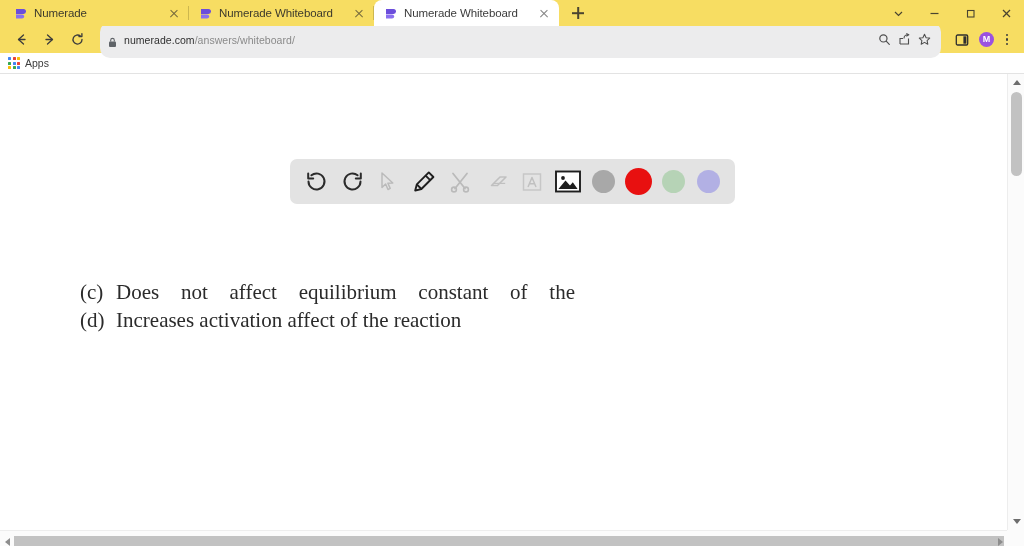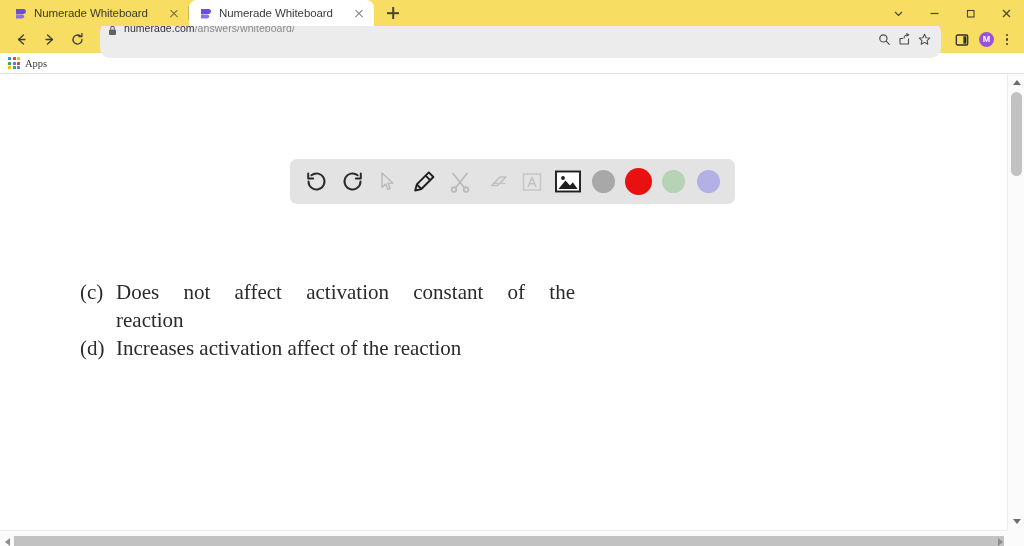--- a/index.html
+++ b/index.html
@@ -133,20 +133,21 @@
     display: flex; align-items: center; justify-content: center;
     color: #3c3c3c;
     flex: 0 0 auto;
   }
   .omnibox {
     flex: 1 1 auto;
     height: 36px;
     background: #ececed;
     border-radius: 10px;
     display: flex;
+    align-items: center;
     padding: 0 8px;
     margin: 0 6px 0 8px;
     gap: 7px;
     min-width: 0;
   }
   .lock { width: 9px; height: 11px; flex: 0 0 9px; }
   .url {
     font-size: 10.5px;
     color: #8a8a8a;
     white-space: nowrap;
@@ -200,21 +201,21 @@
     height: 21px;
     background: #ffffff;
     display: flex;
     align-items: center;
     padding-left: 8px;
     gap: 6px;
     border-bottom: 1px solid #e3e3e3;
   }
   .bm {
     display: flex; align-items: flex-end; gap: 5px;
-    font-size: 10.5px; color: #3c3c3c; font-family: Liberation Serif, serif;
+    font-size: 10.5px; color: #3c3c3c;
   }
   .apps-grid {
     width: 12px; height: 12px;
     display: grid;
     grid-template-columns: repeat(3, 3px);
     grid-template-rows: repeat(3, 3px);
     gap: 1.2px;
     align-content: center; justify-content: center;
   }
   .apps-grid i { width:3px; height:3px; border-radius:0.5px; display:block; }
@@ -353,20 +354,31 @@
   .arr-left  { border-top: 4px solid transparent; border-bottom: 4px solid transparent; border-right: 5px solid #8d8d8d; }
   .arr-right { border-top: 4px solid transparent; border-bottom: 4px solid transparent; border-left: 5px solid #8d8d8d; }
 </style>
 </head>
 <body>
 
 <div class="browser">
 
   <div class="tabstrip">
 
+    <div class="tab inactive">
+      <span class="favicon">
+        <svg width="13" height="13" viewBox="0 0 13 13">
+          <path d="M2 2 L9.5 2 Q12 2 12 4.6 Q12 7 9.5 7 L2 7 Z" fill="#6b4ddb"></path>
+          <path d="M2 7.4 L8 7.4 Q10.2 7.4 10.2 9.6 Q10.2 11.6 8 11.6 L2 11.6 Z" fill="#8a6ff0"></path>
+        </svg>
+      </span>
+      <span class="tab-title">Numerade</span>
+      <span class="tab-close"></span>
+      <span class="tab-sep"></span>
+    </div>
 
     <div class="tab inactive">
       <span class="favicon">
         <svg width="13" height="13" viewBox="0 0 13 13">
           <path d="M2 2 L9.5 2 Q12 2 12 4.6 Q12 7 9.5 7 L2 7 Z" fill="#6b4ddb"></path>
           <path d="M2 7.4 L8 7.4 Q10.2 7.4 10.2 9.6 Q10.2 11.6 8 11.6 L2 11.6 Z" fill="#8a6ff0"></path>
         </svg>
       </span>
       <span class="tab-title">Numerade Whiteboard</span>
       <span class="tab-close"></span>
@@ -564,25 +576,21 @@
 
         <div class="swatch" style="background:#a8a8a8"></div>
         <div class="swatch sel" style="background:#e81010"></div>
         <div class="swatch" style="background:#b6d3b6"></div>
         <div class="swatch" style="background:#b2b0e4"></div>
       </div>
 
       <div class="wb-text">
         <div class="wb-line">
           <span class="wb-label">(c)</span>
-          <span class="wb-body justify">Does not affect activation constant of the</span>
-        </div>
-        <div class="wb-line">
-          <span class="wb-label"></span>
-          <span class="wb-body cont">reaction</span>
+          <span class="wb-body justify">Does not affect equilibrium constant of the</span>
         </div>
         <div class="wb-line">
           <span class="wb-label">(d)</span>
           <span class="wb-body cont">Increases activation affect of the reaction</span>
         </div>
       </div>
 
     </div>
 
     <div class="vscroll">

